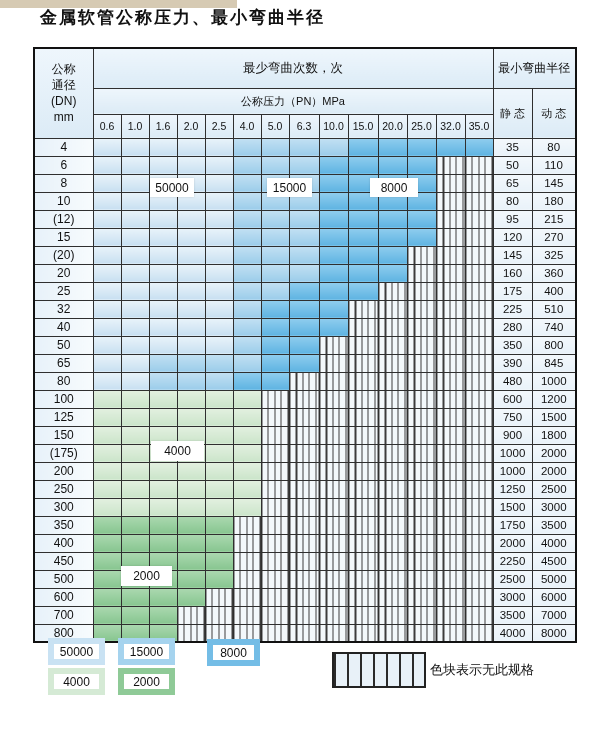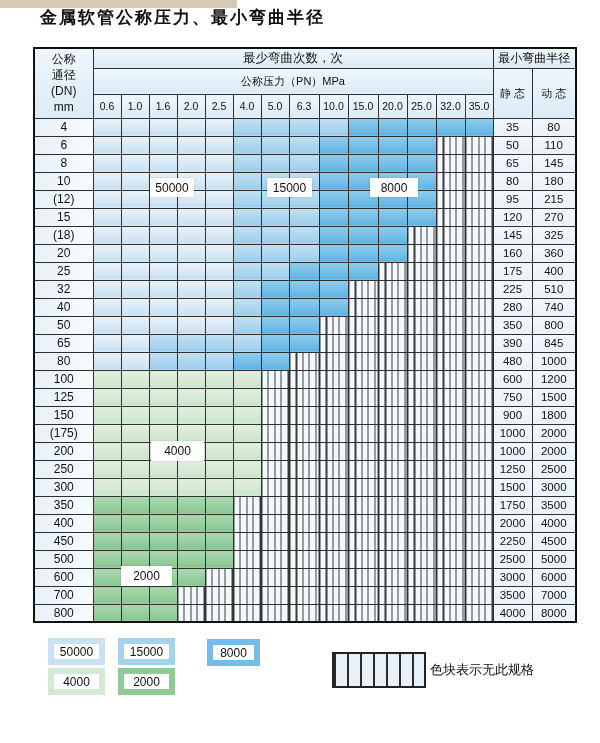--- a/index.html
+++ b/index.html
@@ -7,21 +7,21 @@
         font-family:"Liberation Sans",sans-serif;color:#111;}
   .top-strip{position:absolute;left:0;top:0;width:237px;height:8px;background:#d6cab3;}
   .page-title{position:absolute;left:40px;top:6px;font-family:Liberation Serif, serif;
         font-size:17px;font-weight:bold;letter-spacing:2px;margin:0;text-align:right;}
 
   .table-wrap{position:absolute;left:33px;top:47px;}
   table{border-collapse:collapse;table-layout:fixed;border:2px solid #111;}
   th,td{border:1px solid #2f2f2f;padding:0;text-align:center;vertical-align:middle;
         overflow:hidden;font-weight:normal;}
   thead th{background:linear-gradient(180deg,#eef6fc,#dcebf6);}
-  .h-top{height:20px;font-size:12.5px;}
+  .h-top{height:40px;font-size:12.5px;}
   .h-mid{height:26px;font-size:11px;}
   .h-press{height:24px;font-size:10.5px;}
   .dn-head div{font-size:12px;line-height:16px;}
   tbody tr{height:18px;}
   td.dn{background:linear-gradient(90deg,#e7f1f9,#f7fbfd);font-size:12px;}
   td.val{background:linear-gradient(180deg,#f3f8fc,#e9f2f9);font-size:11.5px;}
   td.cell{background:#fff;}
   td.b1{background:linear-gradient(180deg,#e9f3fa,#c8e0f1);}
   td.b2{background:linear-gradient(180deg,#c2e0f3,#9ccdea);}
   td.b3{background:linear-gradient(180deg,#8fcdee,#5fb4e2);}
@@ -227,21 +227,21 @@
             <td class="cell b3"></td>
             <td class="cell b3"></td>
             <td class="cell b3"></td>
             <td class="cell b3"></td>
             <td class="cell x"></td>
             <td class="cell x"></td>
             <td class="val">120</td>
             <td class="val">270</td>
           </tr>
           <tr>
-            <td class="dn">(18)</td>
+            <td class="dn">(20)</td>
             <td class="cell b1"></td>
             <td class="cell b1"></td>
             <td class="cell b1"></td>
             <td class="cell b1"></td>
             <td class="cell b1"></td>
             <td class="cell b2"></td>
             <td class="cell b2"></td>
             <td class="cell b2"></td>
             <td class="cell b3"></td>
             <td class="cell b3"></td>

